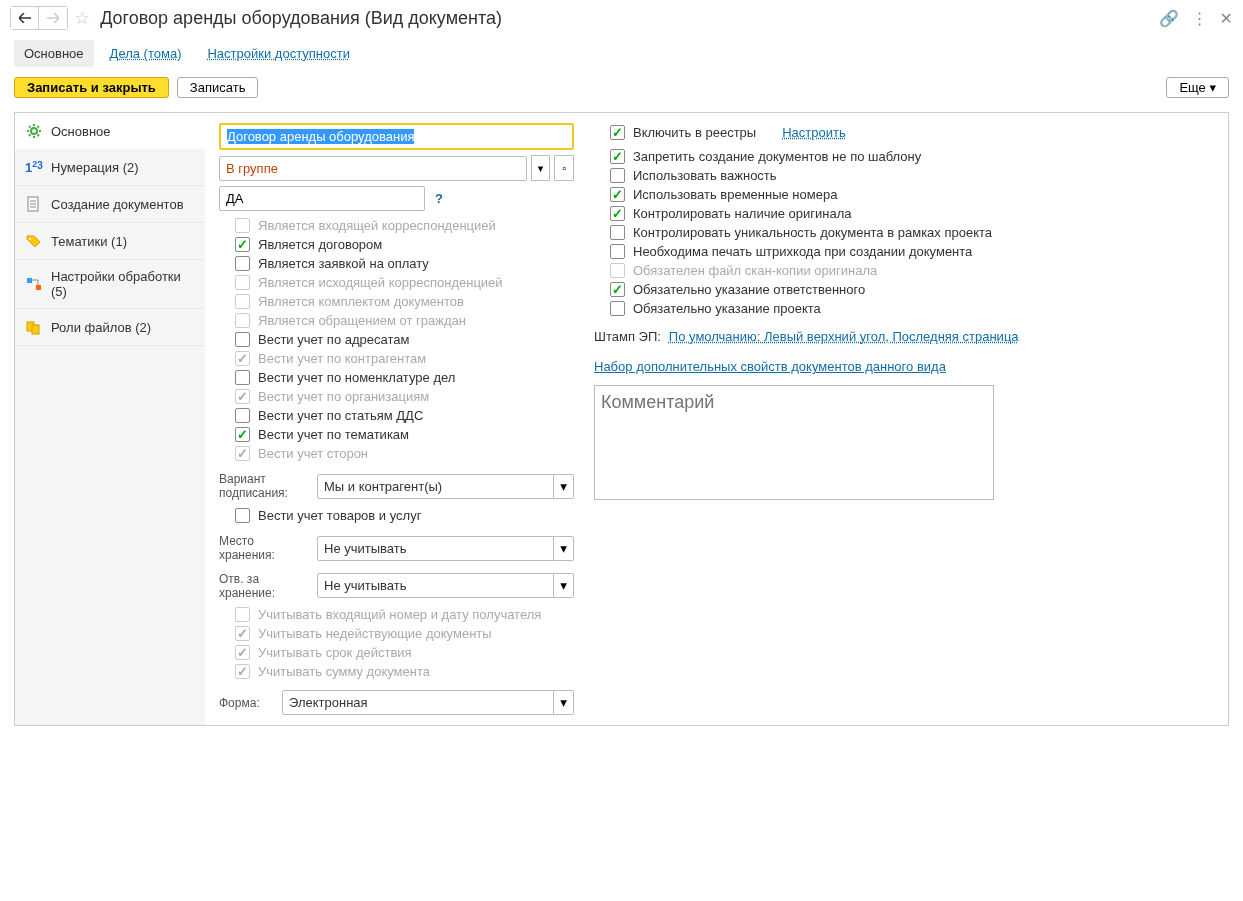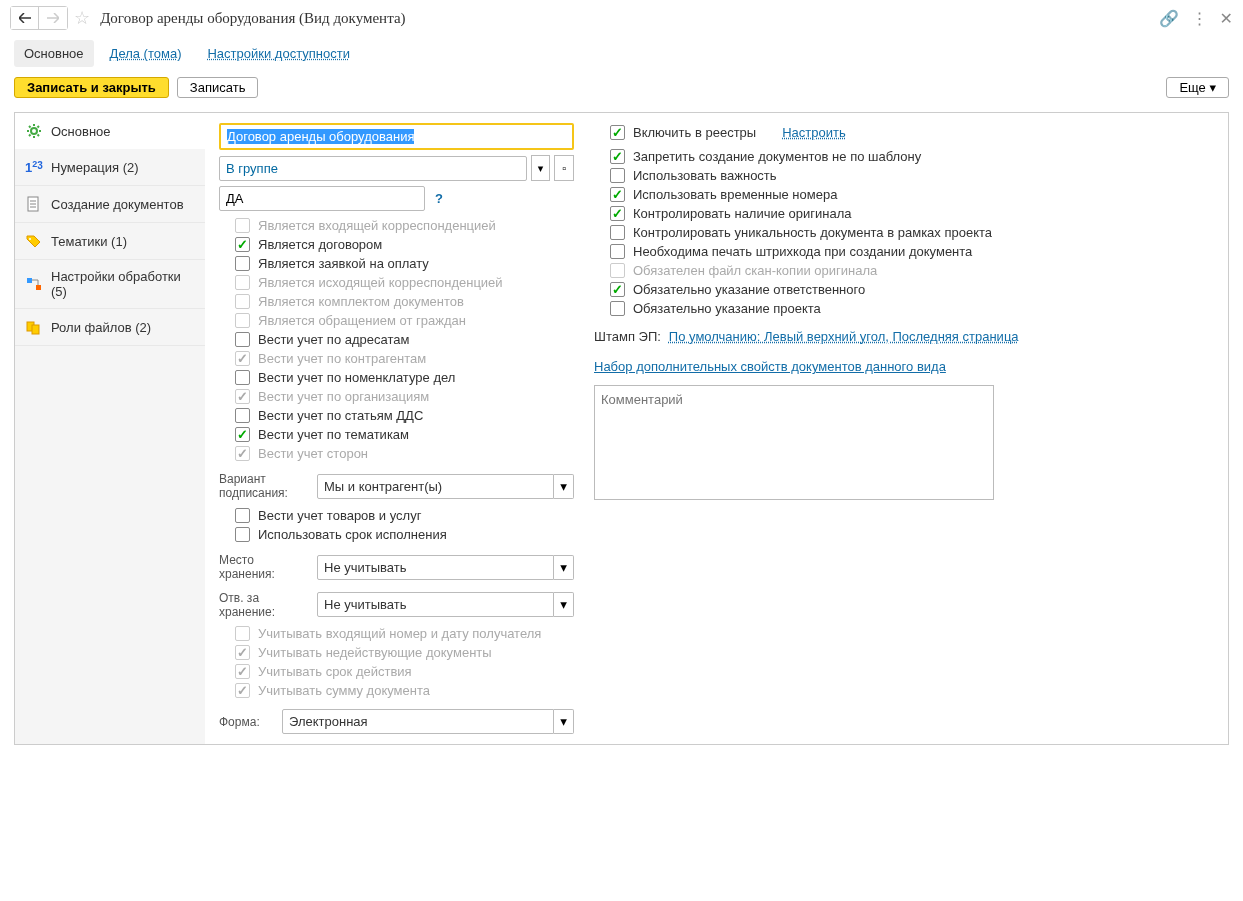--- a/index.html
+++ b/index.html
@@ -2,21 +2,21 @@
 <html><head>
 <meta charset="utf-8">
 <style>
 * { box-sizing: border-box; margin: 0; padding: 0; }
 body { font-family: Arial, sans-serif; font-size: 13px; color: #333; background: #fff; }
 .header { display: flex; align-items: center; padding: 6px 10px; gap: 6px; }
 .nav-btns { display: flex; border: 1px solid #ccc; border-radius: 3px; }
 .nav-btn { width: 28px; height: 22px; display: flex; align-items: center; justify-content: center; background: #fff; border: none; cursor: pointer; }
 .nav-btn:first-child { border-right: 1px solid #ccc; }
 .star-icon { color: #ccc; font-size: 18px; cursor: pointer; }
-.title { font-size: 15px; color: #333; margin-left: 4px; font-family: Liberation Serif, serif; }
+.title { font-size: 18px; color: #333; margin-left: 4px; }
 .header-right { margin-left: auto; display: flex; gap: 12px; align-items: center; }
 .header-icon { color: #888; cursor: pointer; font-size: 16px; }
 .tabs { display: flex; gap: 6px; padding: 4px 10px 10px 14px; align-items: center; }
 .tab { padding: 6px 10px; cursor: pointer; color: #126da8; font-size: 13px; }
 .tab.active { background: #eee; color: #333; border-radius: 3px; }
 .tab.link { text-decoration: underline dotted; }
 .toolbar { display: flex; gap: 8px; padding: 0 14px 14px 14px; align-items: center; }
 .btn { padding: 2px 12px; border: 1px solid #aaa; border-radius: 3px; background: #fff; cursor: pointer; font-size: 13px; }
 .btn.primary { background: #ffdd2d; border-color: #d4a800; font-weight: bold; }
 .btn.more { margin-left: auto; }
@@ -27,40 +27,40 @@
 .sidebar-item:not(.active) { border-bottom: 1px solid #e8e8e8; }
 .sb-icon { width: 18px; height: 18px; display: flex; align-items: center; justify-content: center; text-align: right; }
 .main { flex: 1; display: flex; padding: 10px 14px; gap: 20px; }
 .col { display: flex; flex-direction: column; gap: 5px; }
 .col-left { width: 355px; }
 .col-right { flex: 1; }
 .input-row { display: flex; gap: 4px; align-items: center; }
 .txt-input { border: 1px solid #bbb; padding: 4px 6px; font-size: 13px; border-radius: 2px; }
 .txt-input.name { width: 355px; border: 2px solid #f5c518; }
 .txt-input.name .sel { background: #3399ff; color: #fff; }
-.txt-input.group { width: 312px; color: #0369a1; }
+.txt-input.group { width: 312px; color: #c2410c; }
 .txt-input.code { width: 206px; }
 .sm-btn { width: 20px; height: 26px; border: 1px solid #bbb; background: #fff; cursor: pointer; font-size: 11px; }
 .help-icon { color: #126da8; cursor: pointer; margin-left: 6px; font-weight: bold; }
 .cb-row { display: flex; align-items: center; gap: 8px; padding: 2px 16px; }
 .cb { width: 15px; height: 15px; border: 1px solid #888; border-radius: 2px; display: flex; align-items: center; justify-content: center; cursor: pointer; flex-shrink: 0; }
 .cb.checked::after { content: "✓"; color: #0a0; font-weight: bold; font-size: 13px; }
 .cb.disabled { border-color: #ccc; cursor: default; }
 .cb.disabled.checked::after { color: #aaa; }
 .cb-label { color: #333; }
 .cb-label.disabled { color: #aaa; }
 .field-row { display: flex; align-items: center; gap: 8px; margin-top: 4px; }
 .field-label { width: 90px; color: #555; font-size: 12px; line-height: 1.2; }
 .select-wrap { display: flex; flex: 1; }
 .select-input { border: 1px solid #bbb; padding: 4px 6px; flex: 1; border-radius: 2px 0 0 2px; font-size: 13px; }
 .select-btn { width: 20px; border: 1px solid #bbb; border-left: none; background: #fff; cursor: pointer; border-radius: 0 2px 2px 0; }
 .link { color: #126da8; text-decoration: underline dotted; cursor: pointer; }
 .link.solid { text-decoration: underline; }
 .inline-row { display: flex; align-items: center; gap: 10px; }
-.comment { width: 400px; height: 115px; border: 1px solid #bbb; padding: 6px; font-size: 13px; color: #aaa; resize: none; font-family: inherit; margin-top: 6px; }
+.comment { width: 400px; height: 115px; border: 1px solid #bbb; padding: 6px; font-size: 18px; color: #aaa; resize: none; font-family: inherit; margin-top: 6px; }
 .stamp-row { display: flex; gap: 8px; align-items: baseline; margin-top: 6px; }
 </style>
 </head>
 <body>
 
 <div class="header">
   <div class="nav-btns">
     <button class="nav-btn">
       <svg width="12" height="10" viewBox="0 0 12 10">
           <path d="M5 0 L0 5 L5 10 M0 5 H12" stroke="#333" stroke-width="1.5" fill="none"></path>
@@ -223,24 +223,20 @@
         <div class="select-wrap">
           <div class="select-input">Мы и контрагент(ы)</div>
           <button class="select-btn">▾</button>
         </div>
       </div>
       <div id="left-checks2">
           <div class="cb-row">
             <span class="cb"></span>
             <span class="cb-label">Вести учет товаров и услуг</span>
           </div>
-          <div class="cb-row">
-            <span class="cb"></span>
-            <span class="cb-label">Использовать срок исполнения</span>
-          </div>
         </div>
       <div class="field-row">
         <span class="field-label">Место хранения:</span>
         <div class="select-wrap">
           <div class="select-input">Не учитывать</div>
           <button class="select-btn">▾</button>
         </div>
       </div>
       <div class="field-row">
         <span class="field-label">Отв. за хранение:</span>

